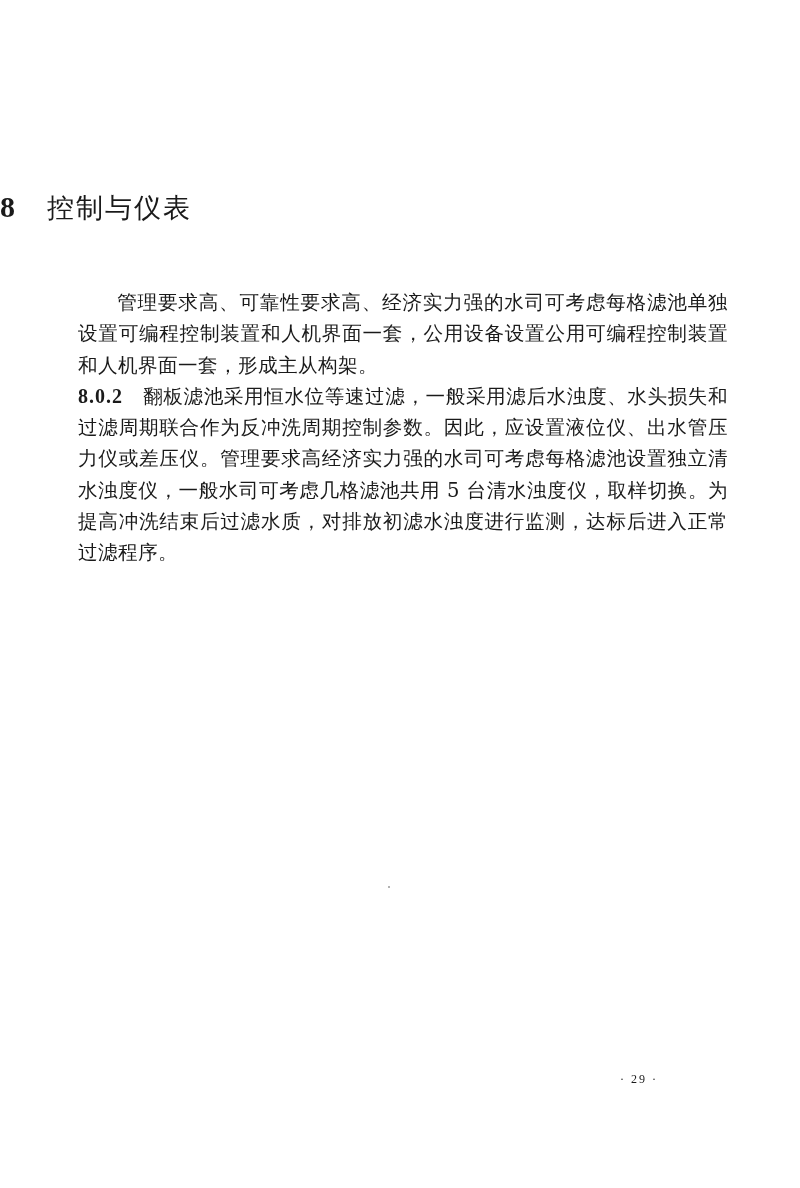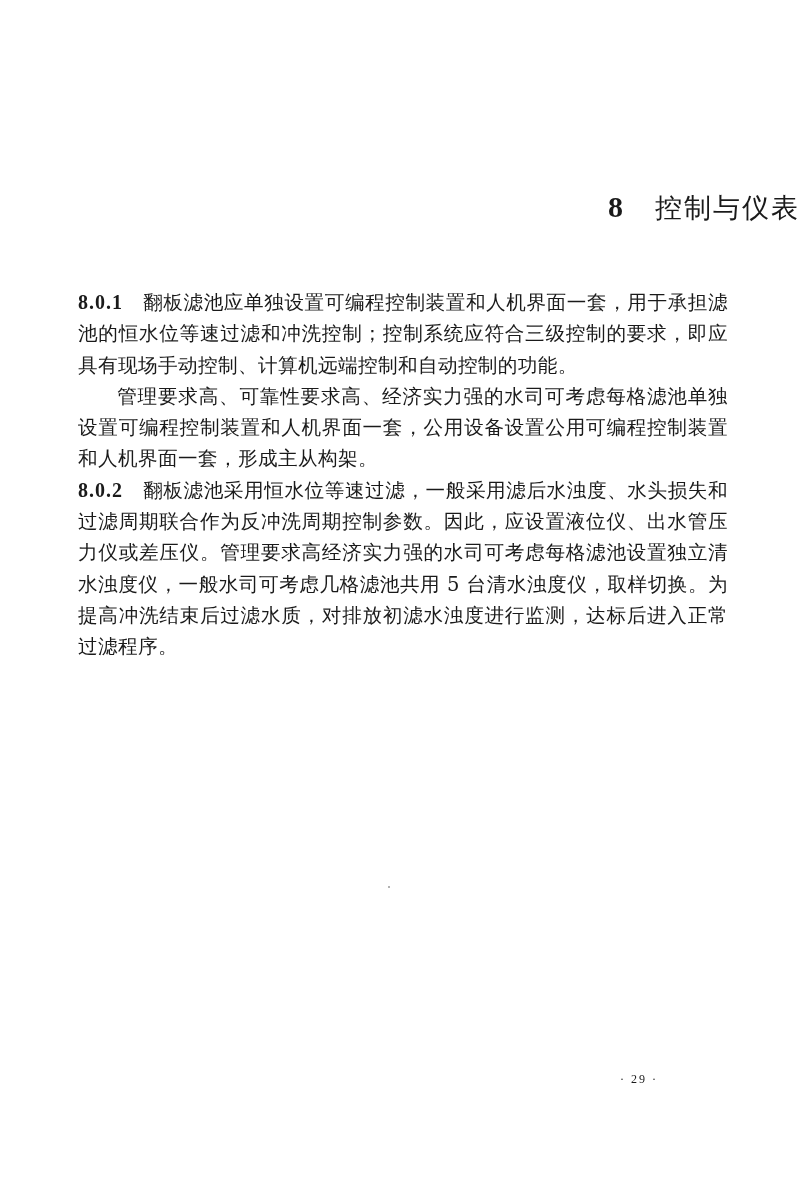--- a/index.html
+++ b/index.html
@@ -1,21 +1,21 @@
 <!DOCTYPE html>
 <html><head>
 <meta charset="utf-8">
 <style>
   html, body { margin: 0; padding: 0; }
   body {
     width: 800px; height: 1188px; background: #ffffff; position: relative; overflow: hidden;
     font-family: "DejaVu Serif", "Liberation Serif", serif; color: #1a1a1a;
   }
   .chapter-title {
-    position: absolute; top: 190px; left: 0; width: 800px; text-align: right;
+    position: absolute; top: 190px; left: 0; width: 800px; text-align: left;
     font-size: 27px; letter-spacing: 2px;
   }
   .chapter-title .num { font-weight: bold; margin-right: 30px; font-family: "Liberation Serif", serif; font-size: 30px; }
   .body-text {
     position: absolute; top: 287px; left: 78px; width: 650px;
     font-size: 19.6px; line-height: 31.3px; text-align: justify; letter-spacing: 0.4px;
   }
   .body-text p { margin: 0; }
   .body-text p.indent { text-indent: 2em; }
   .clause-no { font-weight: bold; font-family: "Liberation Serif", serif; font-size: 20px; margin-right: 20px; letter-spacing: 1px; }
@@ -25,20 +25,19 @@
   }
 </style>
 </head>
 <body>
 
 <div class="chapter-title">
   <span class="num">8</span><span>控制与仪表</span>
 </div>
 
 <div class="body-text">
-  <p><span class="clause-no">8.0.1</span><span>翻板滤池应单独设置可编程控制装置和人机界面一套，用于承担滤池的恒水位等速过滤和冲洗控制；控制系统应符合三级控制的要求，即应具有现场手动控制、计算机远端控制和自动控制的功能。</span></p>
   <p class="indent">管理要求高、可靠性要求高、经济实力强的水司可考虑每格滤池单独设置可编程控制装置和人机界面一套，公用设备设置公用可编程控制装置和人机界面一套，形成主从构架。</p>
   <p><span class="clause-no">8.0.2</span><span>翻板滤池采用恒水位等速过滤，一般采用滤后水浊度、水头损失和过滤周期联合作为反冲洗周期控制参数。因此，应设置液位仪、出水管压力仪或差压仪。管理要求高经济实力强的水司可考虑每格滤池设置独立清水浊度仪，一般水司可考虑几格滤池共用 5 台清水浊度仪，取样切换。为提高冲洗结束后过滤水质，对排放初滤水浊度进行监测，达标后进入正常过滤程序。</span></p>
 </div>
 
 <div class="stray-dot"></div>
 
 <div class="page-number">· 29 ·</div>
 
 </body></html>

